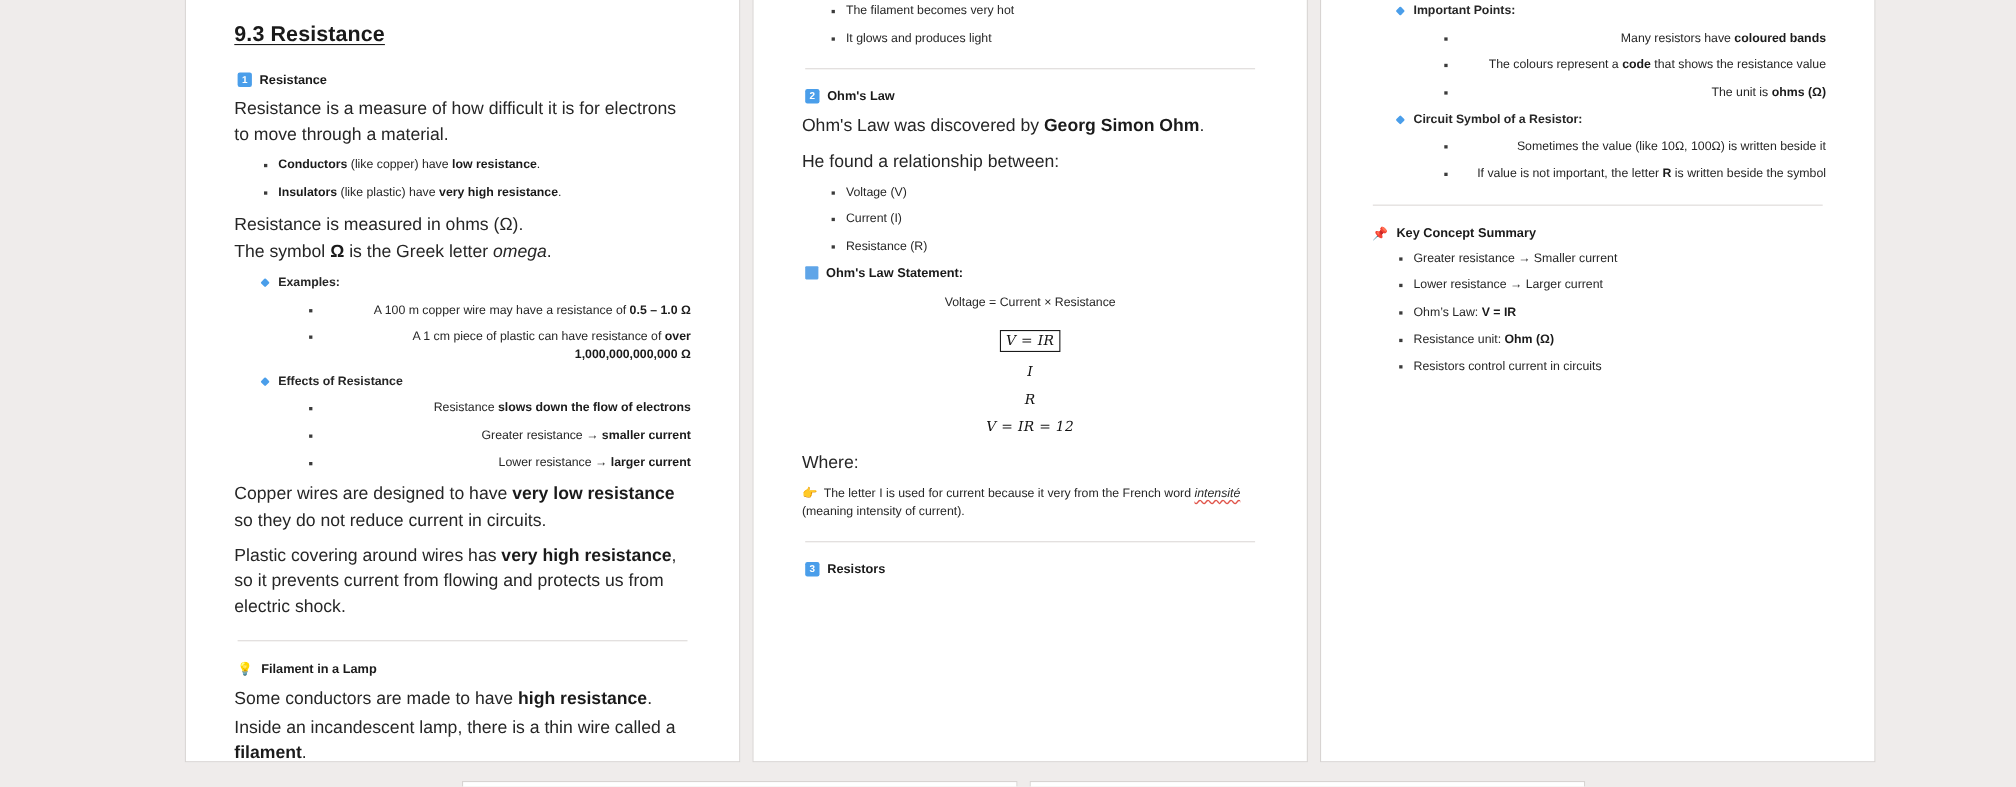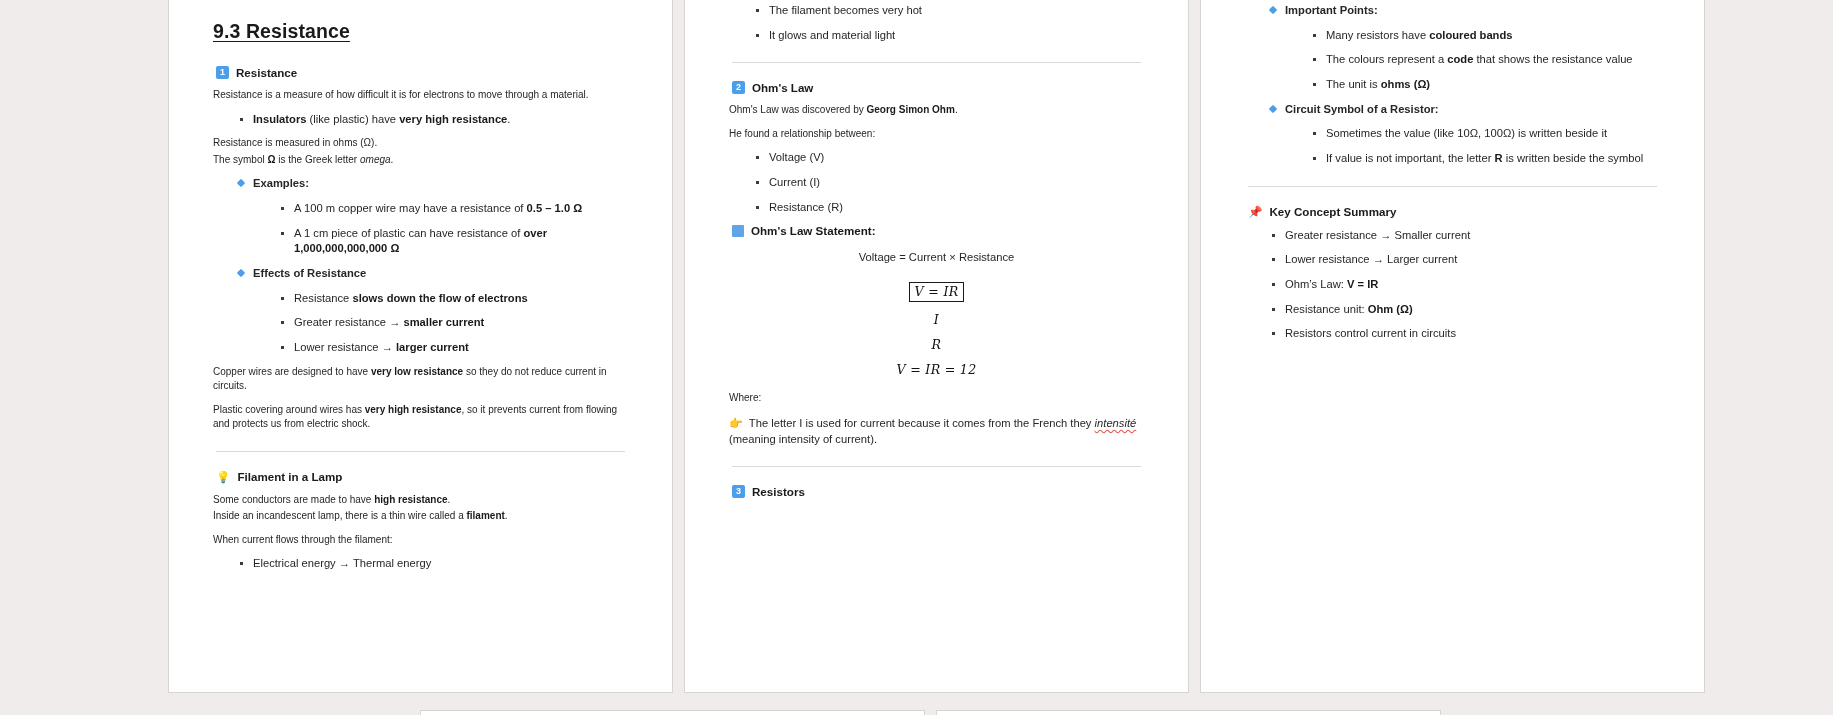--- a/index.html
+++ b/index.html
@@ -79,21 +79,21 @@
   .bluesq {
     display: inline-block;
     width: 12px;
     height: 12px;
     background: #5fa5e8;
     border-radius: 1px;
     flex: 0 0 auto;
   }
 
   p.para {
-    font-size: 10px;
+    font-size: 16px;
     line-height: 1.45;
     color: #262626;
     margin: 0 0 9px 0;
   }
   p.para.tight { margin-bottom: 2px; }
 
   ul {
     margin: 0 0 9px 0;
     padding: 0 0 0 26px;
     list-style: none;
@@ -124,21 +124,21 @@
     content: "";
     position: absolute;
     left: -1px;
     top: 4px;
     width: 6px;
     height: 6px;
     background: #4a9eea;
     transform: rotate(45deg);
     border-radius: 1px;
   }
-  li.diamond > ul { margin-top: 9px; font-weight: normal; }
+  li.diamond > ul { margin-top: 9px; font-weight: normal; text-align: right; }
 
   .sub-list { padding-left: 27px; }
 
   b, strong { font-weight: bold; color: #1a1a1a; }
   em { font-style: italic; }
 
   hr.rule {
     border: none;
     border-top: 1px solid #ddd9d7;
     margin: 19px 3px 18px 3px;
@@ -212,20 +212,21 @@
       <h1 class="page-title">9.3 Resistance</h1>
 
       <div class="h-sec">
         <span class="numbox">1</span>
         <span>Resistance</span>
       </div>
 
       <p class="para">Resistance is a measure of how difficult it is for electrons to move through a material.</p>
 
       <ul class="sub-list">
+        <li class="dot"><b>Conductors</b> (like copper) have <b>low resistance</b>.</li>
         <li class="dot"><b>Insulators</b> (like plastic) have <b>very high resistance</b>.</li>
       </ul>
 
       <p class="para tight">Resistance is measured in ohms (Ω).</p>
       <p class="para">The symbol <b>Ω</b> is the Greek letter <em>omega</em>.</p>
 
       <ul>
         <li class="diamond">
           <span>Examples:</span>
           <ul class="lvl2">
@@ -259,21 +260,21 @@
 
       <ul class="sub-list">
         <li class="dot">Electrical energy → Thermal energy</li>
       </ul>
     </div>
 
     <div class="page">
       <div class="col2-offset">
         <ul class="sub-list">
           <li class="dot">The filament becomes very hot</li>
-          <li class="dot">It glows and material light</li>
+          <li class="dot">It glows and produces light</li>
         </ul>
 
         <hr class="rule">
 
         <div class="h-sec">
           <span class="numbox">2</span>
           <span>Ohm's Law</span>
         </div>
 
         <p class="para">Ohm's Law was discovered by <b>Georg Simon Ohm</b>.</p>
@@ -299,21 +300,21 @@
           <div class="math-line">I</div>
           <div class="math-line">R</div>
           <div class="math-line">V = IR = 12</div>
         </div>
 
         <p class="para">Where:</p>
 
 
         <p class="note-line">
           <span class="finger">👉</span>
-          <span>The letter I is used for current because it comes from the French they</span>
+          <span>The letter I is used for current because it very from the French word</span>
           <span class="squiggle">intensité</span>
           <span>(meaning intensity of current).</span>
         </p>
 
         <hr class="rule">
 
         <div class="h-sec">
           <span class="numbox">3</span>
           <span>Resistors</span>
         </div>

